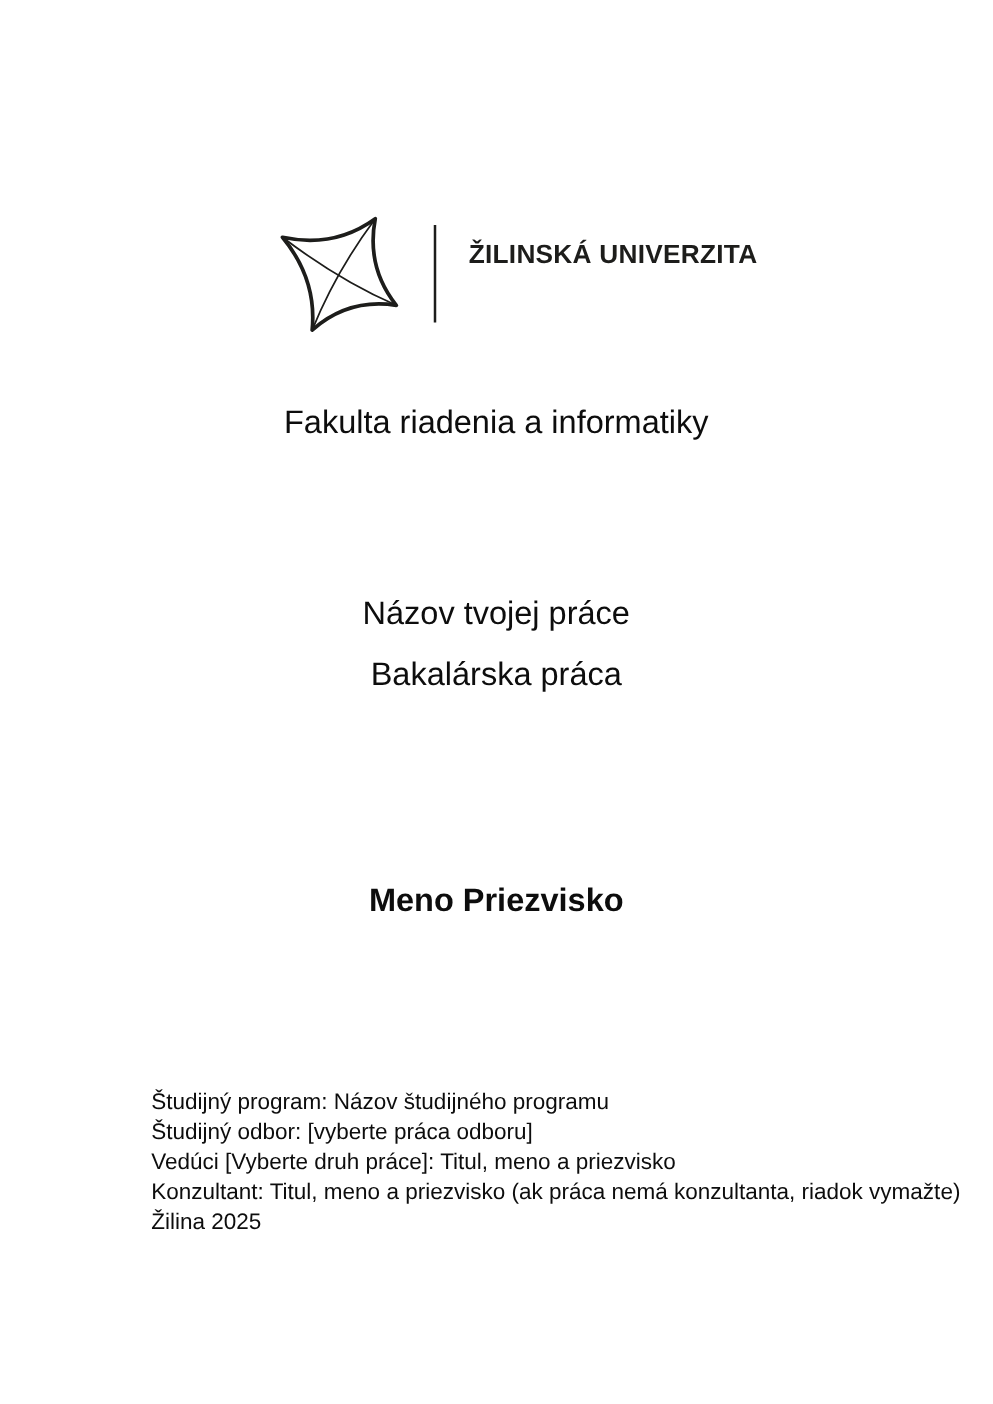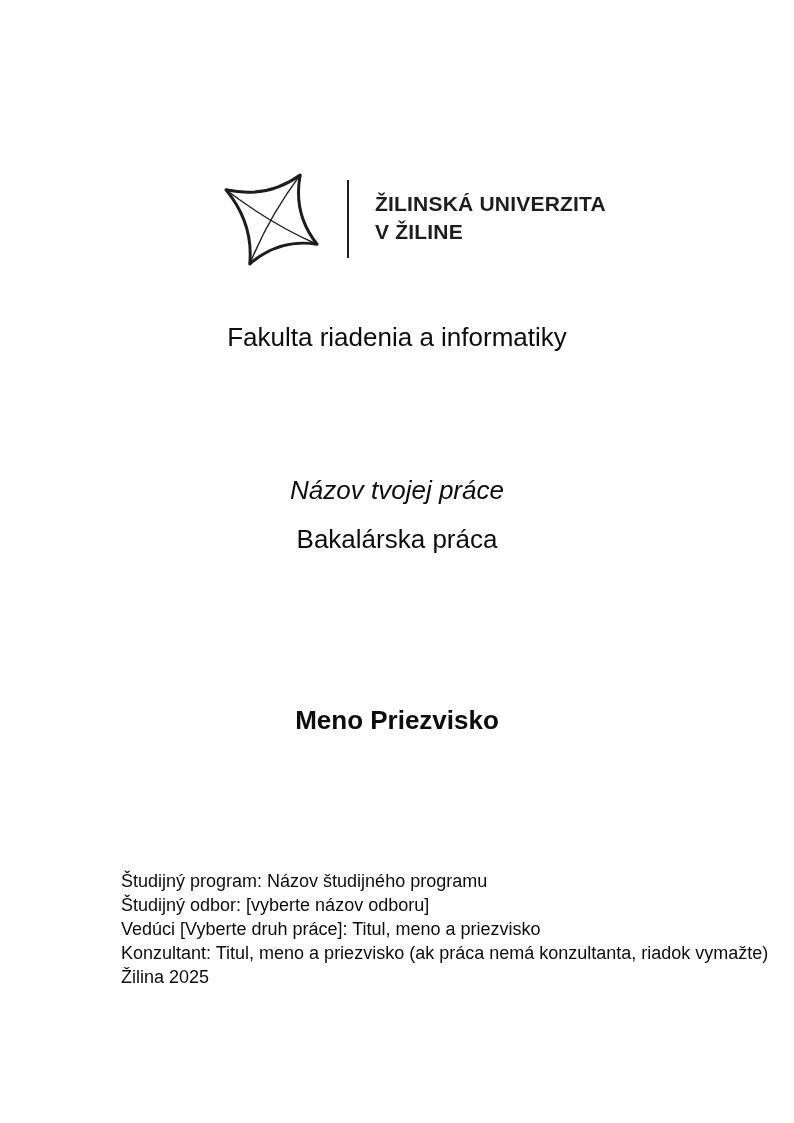--- a/index.html
+++ b/index.html
@@ -46,21 +46,21 @@
   .centered-line {
     position: absolute;
     left: 0;
     width: 100%;
     text-align: center;
     font-size: 26px;
     color: #0d0d0d;
     white-space: nowrap;
   }
   .faculty-line   { top: 322px; }
-  .thesis-title   { top: 475px; font-style: italic; }
+  .thesis-title   { top: 475px; }
   .thesis-type    { top: 524px; }
   .thesis-author  { top: 705px; font-weight: bold; }
   .info-block {
     position: absolute;
     left: 121px;
     top: 869px;
     font-size: 18px;
     line-height: 24px;
     color: #0d0d0d;
     white-space: nowrap;
@@ -75,32 +75,31 @@
     <svg class="logo-mark" viewBox="0 0 100 96" fill="none" xmlns="http://www.w3.org/2000/svg">
 
       <path d="M 78 3 Q 70.5 42 95 73 Q 56.5 67 27 93 Q 31 52 3 18 Q 45 27 78 3 Z" stroke="#1d1d1b" stroke-width="3" stroke-linejoin="round" fill="none"></path>
 
       <path d="M 3 18 Q 49 53 95 73" stroke="#1d1d1b" stroke-width="1.4" fill="none"></path>
       <path d="M 78 3 Q 46 46 27 93" stroke="#1d1d1b" stroke-width="1.4" fill="none"></path>
     </svg>
     <div class="logo-divider"></div>
     <div class="logo-text">
       <span>ŽILINSKÁ UNIVERZITA</span>
-      <span>V ŽILINE</span>
     </div>
   </div>
 
   <div class="centered-line faculty-line">Fakulta riadenia a informatiky</div>
 
   <div class="centered-line thesis-title">Názov tvojej práce</div>
   <div class="centered-line thesis-type">Bakalárska práca</div>
 
   <div class="centered-line thesis-author">Meno Priezvisko</div>
 
   <div class="info-block">
     <div>Študijný program: Názov študijného programu</div>
-    <div>Študijný odbor: [vyberte názov odboru]</div>
+    <div>Študijný odbor: [vyberte práca odboru]</div>
     <div>Vedúci [Vyberte druh práce]: Titul, meno a priezvisko</div>
     <div>Konzultant: Titul, meno a priezvisko (ak práca nemá konzultanta, riadok vymažte)</div>
     <div>Žilina 2025</div>
   </div>
 
 </div>
 
 </body></html>

